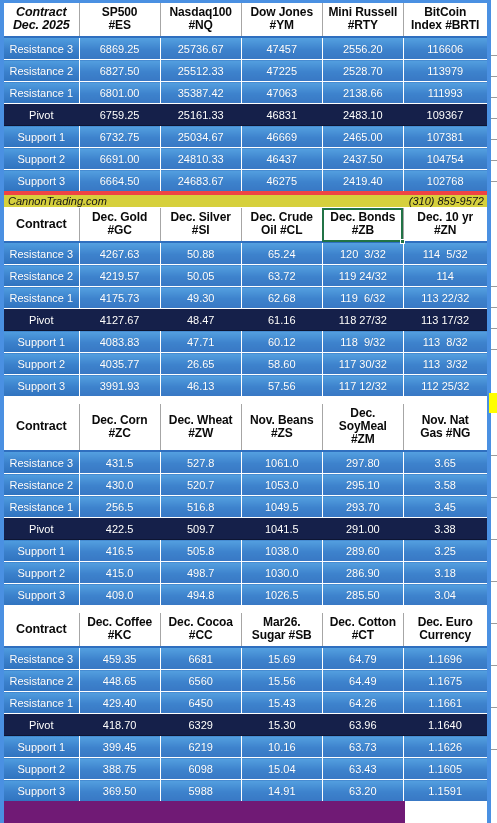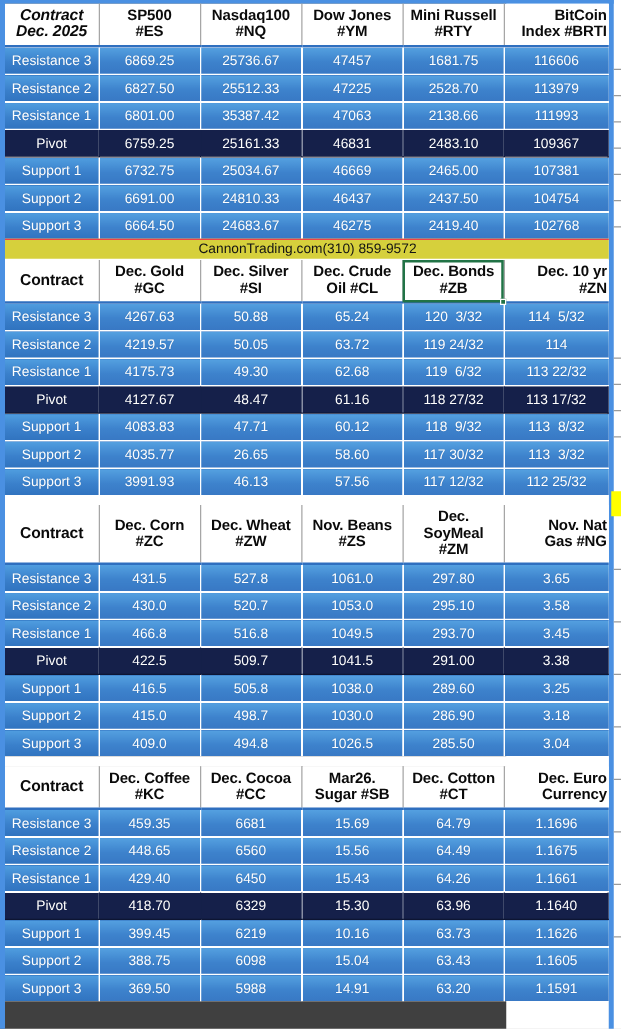--- a/index.html
+++ b/index.html
@@ -3,21 +3,21 @@
 <meta charset="utf-8">
 <style>
   html,body{margin:0;padding:0;background:#ffffff;}
   body{
     width:497px;height:823px;overflow:hidden;
     font-family:"Liberation Sans", sans-serif;
     -webkit-font-smoothing:antialiased;
   }
   #sheet{
     position:relative;width:405px;height:823px;box-sizing:border-box;
-    background:#404040;
+    background:#701a75;
   }
   
   .frame-left{position:absolute;left:0;top:0;width:4px;height:823px;background:#4a90e2;}
   .frame-right{position:absolute;left:487px;top:0;width:4px;height:823px;background:#4a90e2;}
   .frame-top{position:absolute;left:0;top:0;width:491px;height:3px;background:#4a90e2;}
 
   .sheet-inner{position:absolute;left:4px;top:3px;width:483px;}
 
   table.ptable{
     border-collapse:collapse;
@@ -40,21 +40,21 @@
     background:#ffffff;
     color:#0a0a0a;
     font-weight:bold;
     font-size:12px;
     line-height:13px;
     border-right:1px solid #a6a6a6;
     border-bottom:2px solid #2f6fbf;
     padding:3px 1px 4px 1px;
     letter-spacing:-0.1px;
   }
-  .ptable thead th:last-child{border-right:none;text-align:right;}
+  .ptable thead th:last-child{border-right:none;}
   .ptable thead th.contract-col{
     font-size:12.5px;
     border-right:1px solid #a6a6a6;
   }
   .ptable.t1 thead th.contract-col{font-style:italic;}
 
   
   .ptable tbody td{
     font-size:11px;
     line-height:12px;
@@ -82,25 +82,26 @@
     border-bottom:1px solid #0d1533;
     font-weight:normal;
   }
   .ptable tbody tr.pivot td:first-child{background:#15204a !important;}
 
   
   .banner{
     position:relative;
     width:483px;height:17px;
     background:#d6d03c;
-    border-top:1px solid #ef4444;
+    border-top:4px solid #ef4444;
     border-bottom:1px solid #ffffff;
     box-sizing:border-box;
-    display:flex;align-items:center;justify-content:center;
+    display:flex;align-items:center;justify-content:space-between;
     padding:0 3px 0 4px;
+    font-style:italic;
   }
   .banner span{
     font-size:11px;color:#141414;font-weight:normal;line-height:11px;
   }
 
   
   .tgap{height:8px;background:#ffffff;width:483px;}
 
   
   .sel-cell{
@@ -145,21 +146,21 @@
             <th>Mini Russell<br>#RTY</th>
             <th>BitCoin<br>Index #BRTI</th>
           </tr>
         </thead>
         <tbody>
           <tr>
             <td>Resistance 3</td>
             <td>6869.25</td>
             <td>25736.67</td>
             <td>47457</td>
-            <td>1681.75</td>
+            <td>2556.20</td>
             <td>116606</td>
           </tr>
           <tr>
             <td>Resistance 2</td>
             <td>6827.50</td>
             <td>25512.33</td>
             <td>47225</td>
             <td>2528.70</td>
             <td>113979</td>
           </tr>
@@ -319,21 +320,21 @@
           <tr>
             <td>Resistance 2</td>
             <td>430.0</td>
             <td>520.7</td>
             <td>1053.0</td>
             <td>295.10</td>
             <td>3.58</td>
           </tr>
           <tr>
             <td>Resistance 1</td>
-            <td>466.8</td>
+            <td>256.5</td>
             <td>516.8</td>
             <td>1049.5</td>
             <td>293.70</td>
             <td>3.45</td>
           </tr>
           <tr class="pivot">
             <td>Pivot</td>
             <td>422.5</td>
             <td>509.7</td>
             <td>1041.5</td>

